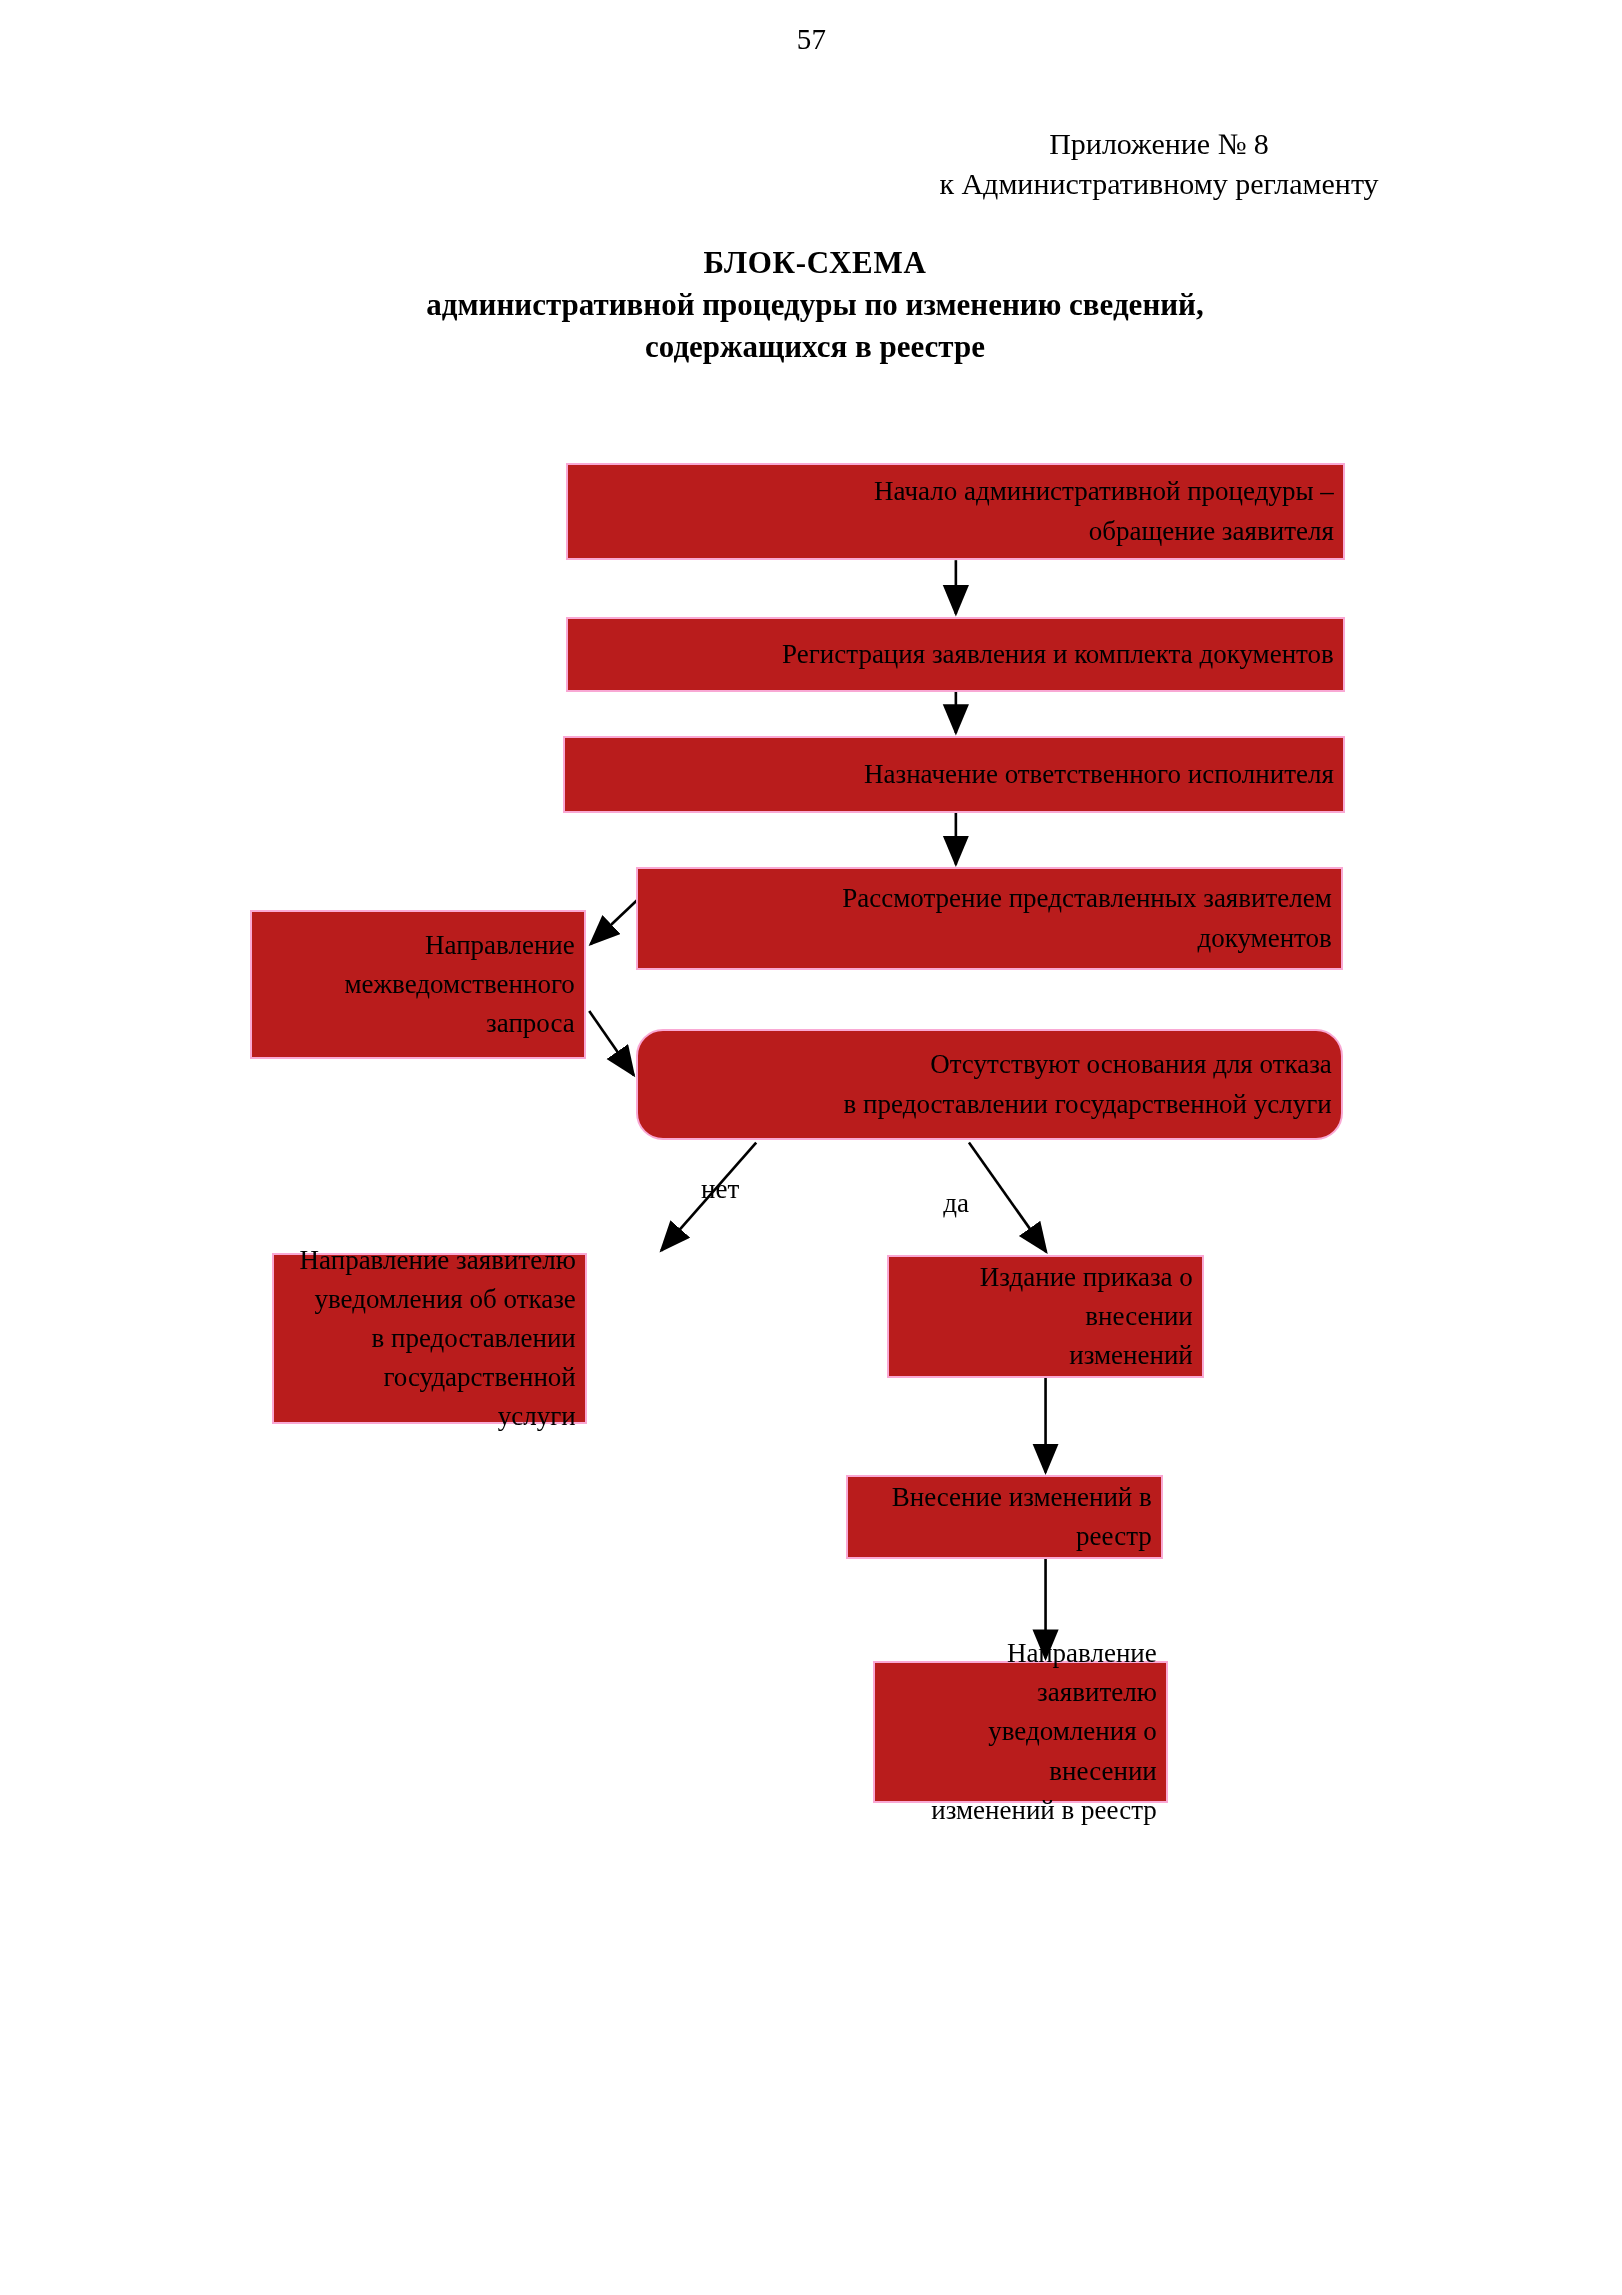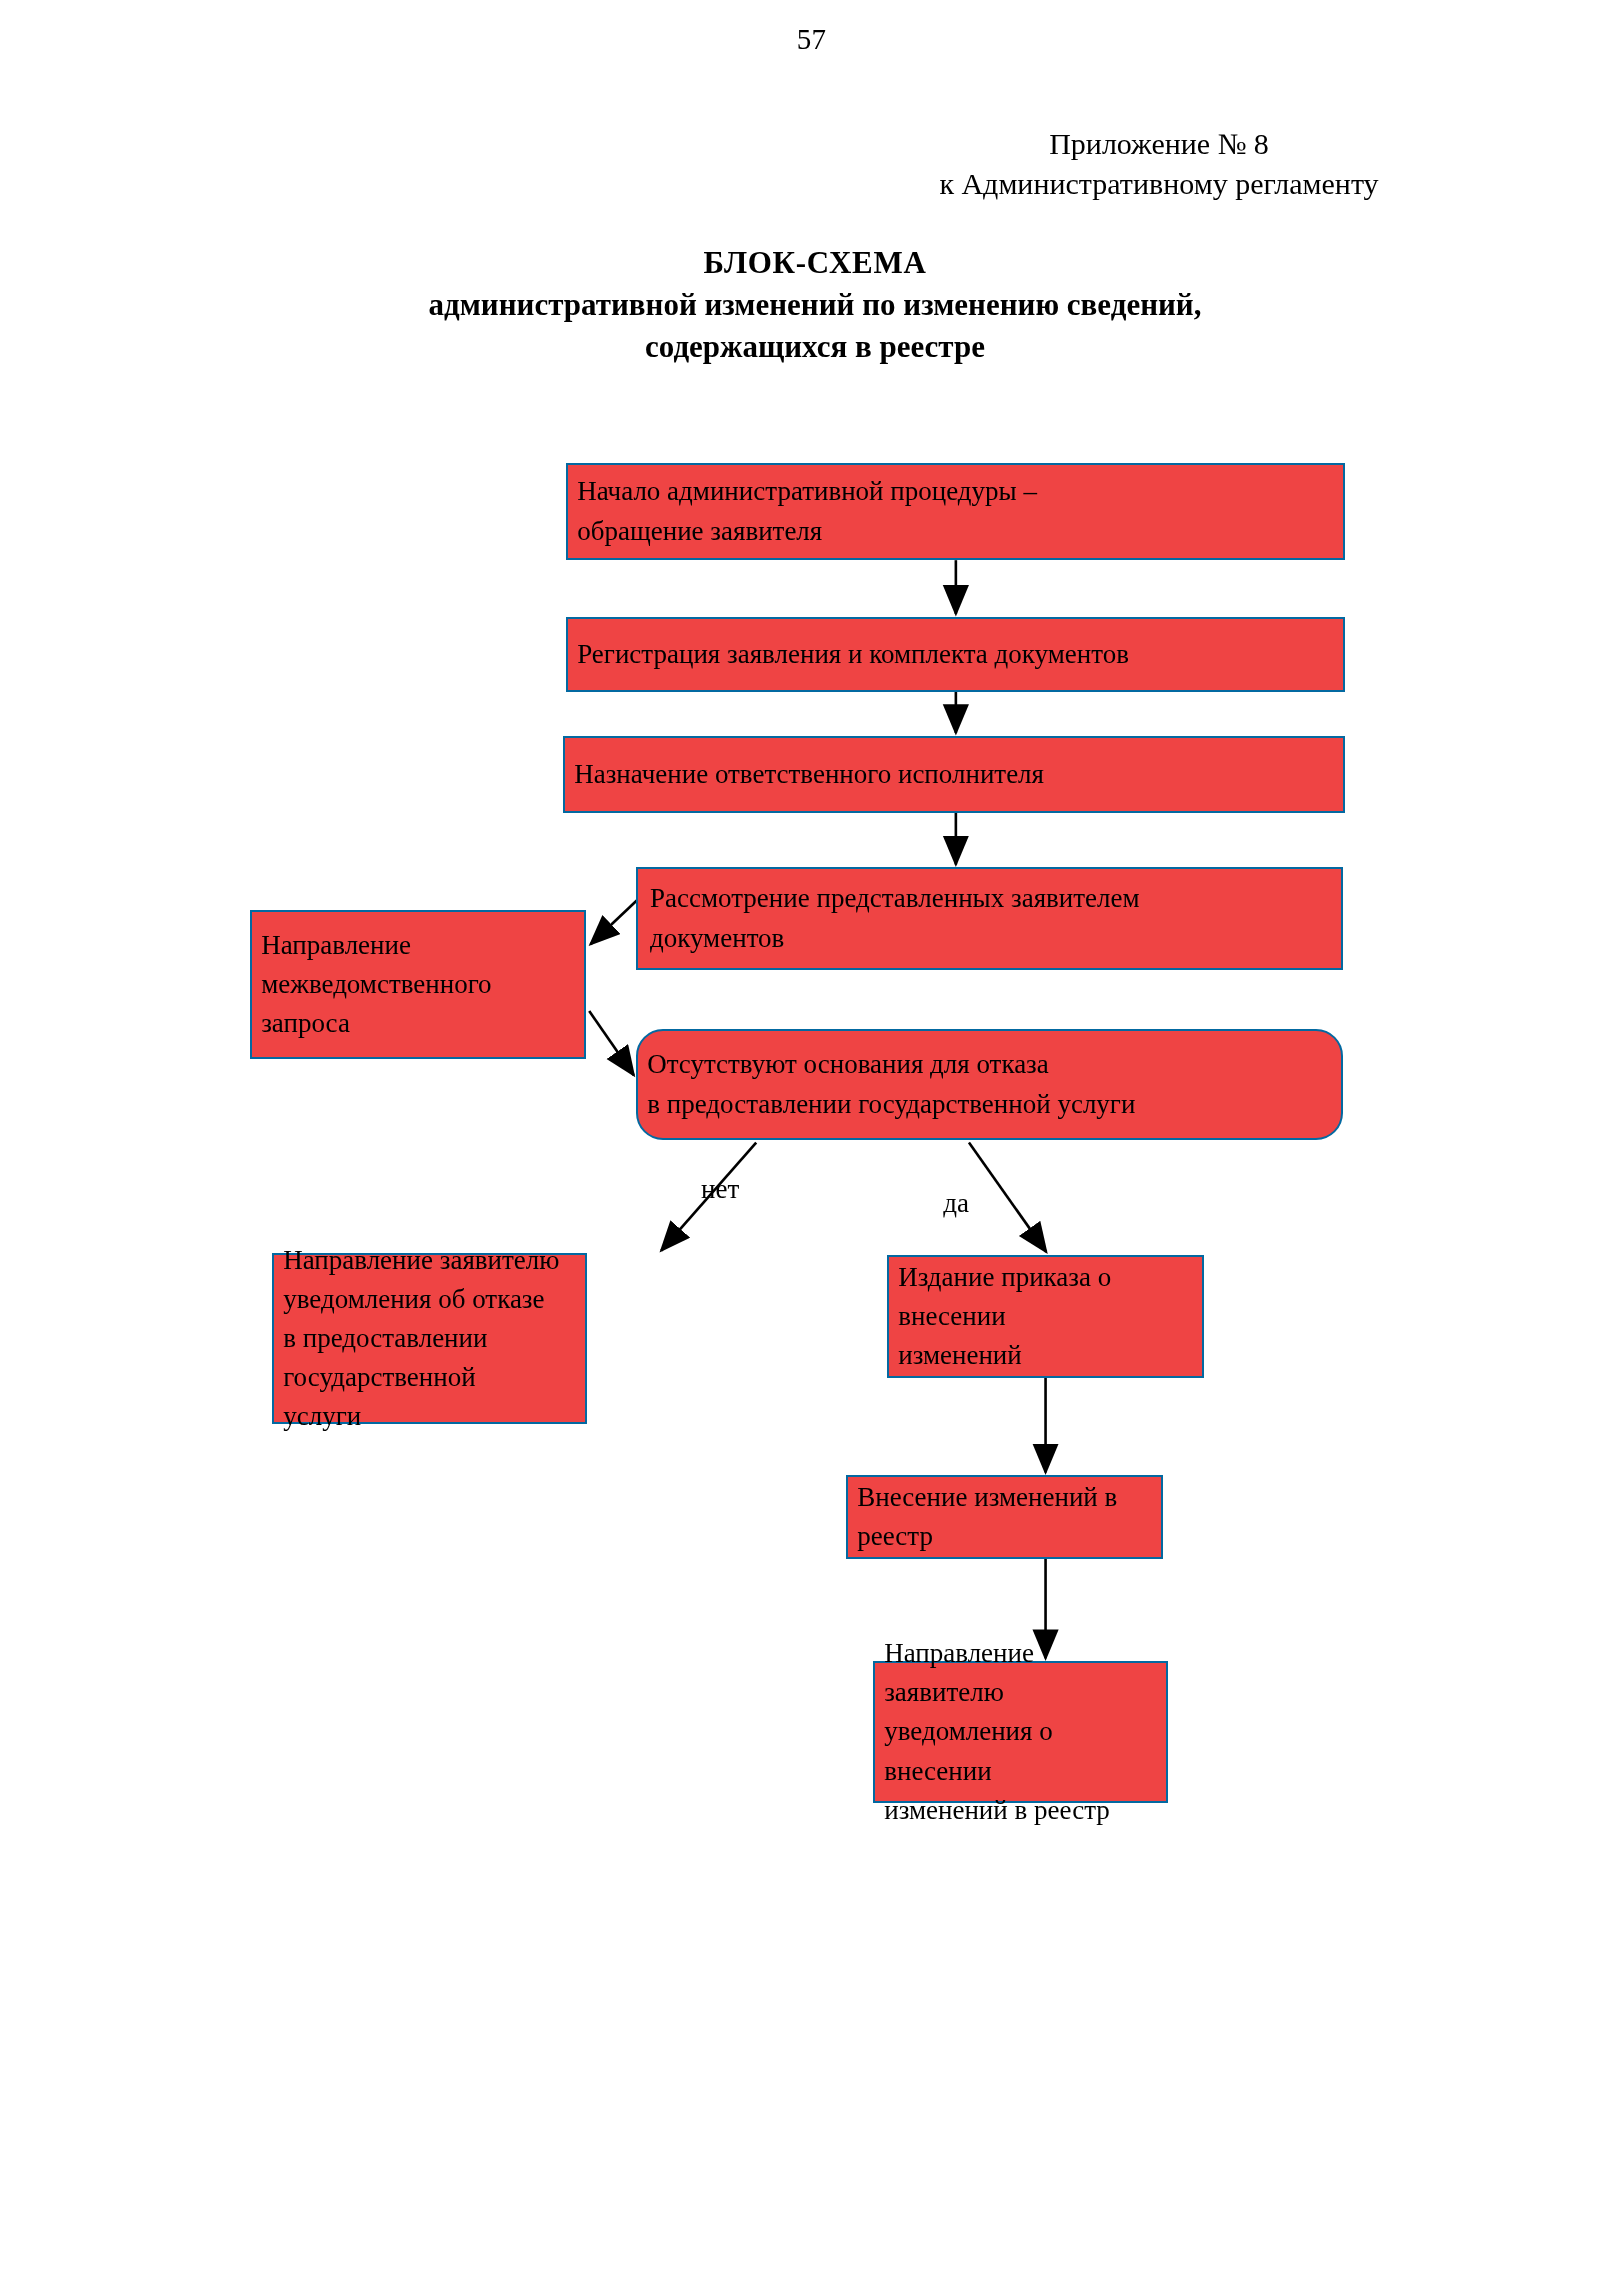--- a/index.html
+++ b/index.html
@@ -53,27 +53,27 @@
   
   #flow {
     position: absolute;
     left: 0;
     top: 0;
     width: 1623px;
     height: 2295px;
   }
   .node {
     position: absolute;
-    border: 2px solid #0369a1;
-    background: #ef4444;
+    border: 2px solid #f9a8d4;
+    background: #b91c1c;
     box-sizing: border-box;
     display: flex;
     align-items: center;
     justify-content: center;
-    text-align: left;
+    text-align: right;
     font-size: 27px;
     line-height: 1.45;
     padding: 3.9px 9.2px;
     z-index: 2;
   }
   .node .label { display: block; width: 100%; }
   .edge-label {
     position: absolute;
     font-size: 27px;
     line-height: 1;
@@ -95,21 +95,21 @@
 
   <div class="page-number">57</div>
 
   <div class="appendix-block">
     <span class="appendix-line">Приложение № 8</span>
     <span class="appendix-line">к Административному регламенту</span>
   </div>
 
   <div class="doc-title">
     <span class="t-main">БЛОК-СХЕМА</span>
-    <span class="t-sub">административной изменений по изменению сведений,</span>
+    <span class="t-sub">административной процедуры по изменению сведений,</span>
     <span class="t-sub">содержащихся в реестре</span>
   </div>
 
   <div id="flow">
     <svg class="connectors" viewBox="0 0 2479 3507" preserveAspectRatio="none" aria-hidden="true">
       <defs>
         <marker id="ah" markerWidth="14" markerHeight="14" refX="11" refY="5" orient="auto" markerUnits="strokeWidth">
           <path d="M0,0 L12,5 L0,10 Z" fill="#000000"></path>
         </marker>
       </defs>

